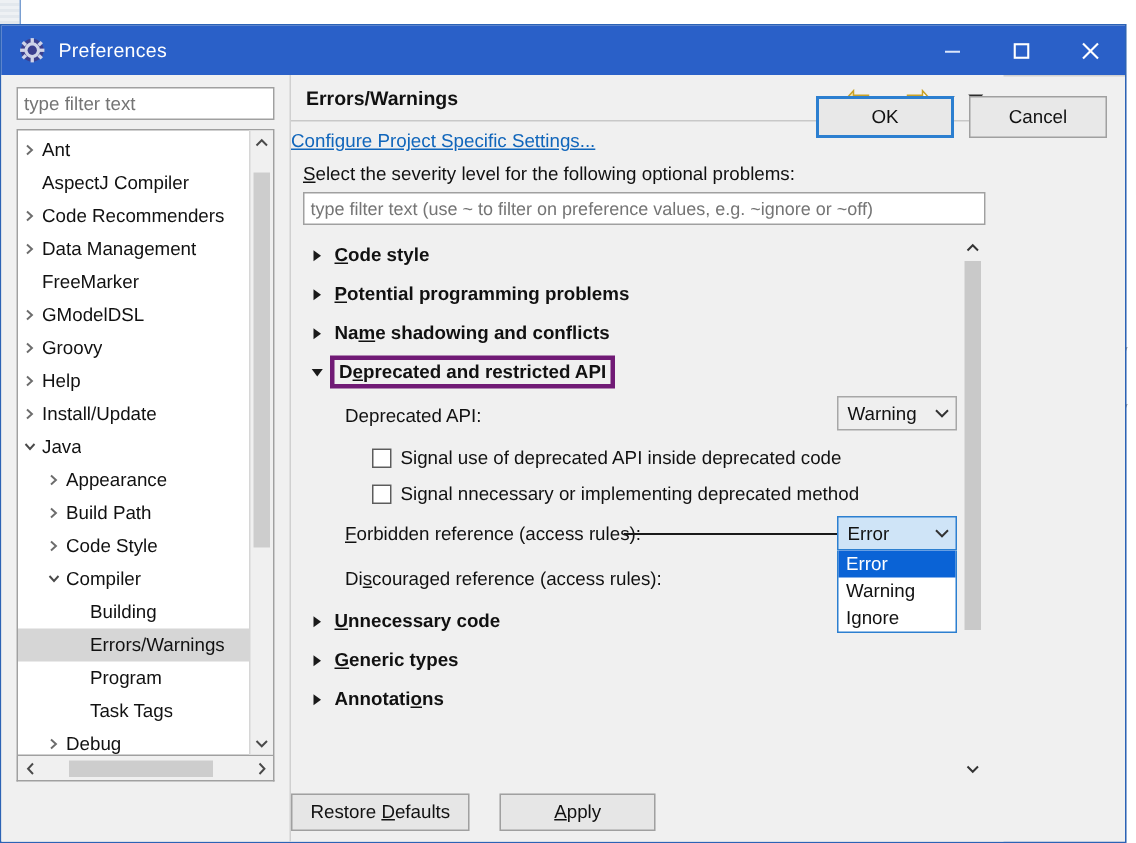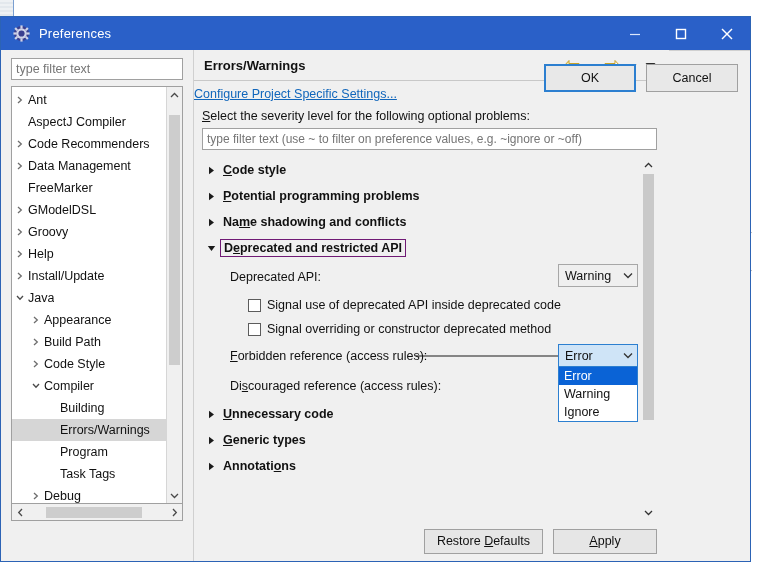--- a/index.html
+++ b/index.html
@@ -181,21 +181,21 @@
   .opt-thumb { position: absolute; top: 0; width: 11px; height: 246px; background: #c9c9c9; }
 
   .section-row {
     height: 26px; display: flex; align-items: center;
     font-size: 12.5px; font-weight: bold; color: #111111;
     position: relative;
   }
   .sec-tw { width: 18px; flex: 0 0 18px; display:flex; align-items:center; justify-content:center; color:#1a1a1a; }
   .sec-label { padding: 1px 3px; }
   .sec-label u { text-decoration: underline; }
-  .section-row.focused .sec-label { border: 1px solid #701a75; }
+  .section-row.focused .sec-label { border: 3px solid #701a75; }
 
   .field-row { height: 28px; display: flex; align-items: center; position: relative; padding-left: 28px; }
   .field-label { font-size: 12.5px; color: #111111; }
   .field-label u { text-decoration: underline; }
 
   .cbx-row { height: 24px; display: flex; align-items: center; padding-left: 46px; }
   .cbx {
     width: 13px; height: 13px; border: 1px solid #5c5c5c; background: #ffffff;
     margin-right: 6px; flex: 0 0 13px;
   }
@@ -218,22 +218,22 @@
     background: #ffffff; border: 1px solid #2c7fd0; border-top: none;
     z-index: 40;
   }
   .combo-opt { height: 18px; line-height: 18px; font-size: 12.5px; padding-left: 5px; color: #111; }
   .combo-opt.selected { background: #0a63d6; color: #ffffff; }
 
   .annot-arrow { position: absolute; left: 0; top: 0; pointer-events: none; }
 
   
   .btn-row {
-    height: 40px; display: flex; align-items: center; justify-content: flex-end;
-    padding-right: 12px; gap: 10px;
+    height: 40px; display: flex; align-items: center; 
+    padding-right: 12px; gap: 20px;
   }
   .btn {
     height: 25px; min-width: 104px; padding: 0 12px;
     border: 1px solid #a0a0a0; background: #e6e6e6;
     font-size: 12.5px; color: #111111;
     display: flex; align-items: center; justify-content: center;
     font-family: "Liberation Sans", sans-serif;
   }
   .btn u { text-decoration: underline; }
 
@@ -611,21 +611,21 @@
               </div>
             </div>
 
             <div class="cbx-row">
               <span class="cbx"></span>
               <span class="cbx-label">Signal use of deprecated API inside deprecated code</span>
             </div>
 
             <div class="cbx-row">
               <span class="cbx"></span>
-              <span class="cbx-label">Signal overriding or constructor deprecated method</span>
+              <span class="cbx-label">Signal nnecessary or implementing deprecated method</span>
             </div>
 
             <div class="field-row" style="height:30px">
               <span class="field-label"><u>F</u><span>orbidden reference (access rules):</span></span>
 
               <svg class="annot-arrow" width="520" height="30" viewBox="0 0 520 30">
                 <line x1="214" y1="15" x2="430" y2="15" stroke="#1a1a1a" stroke-width="1.2"></line>
                 <polygon points="430,15 421,11 421,19" fill="#1a1a1a"></polygon>
               </svg>
 

